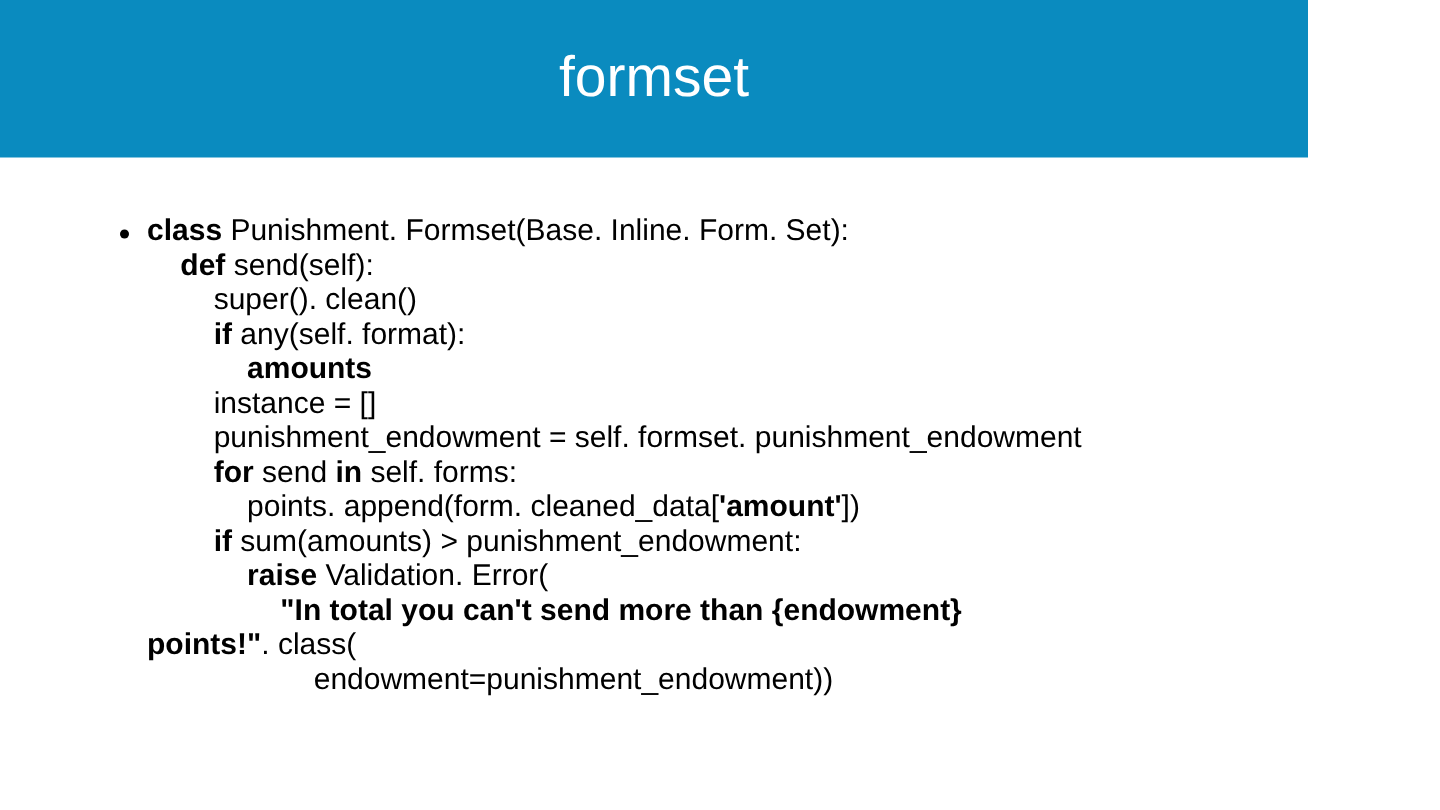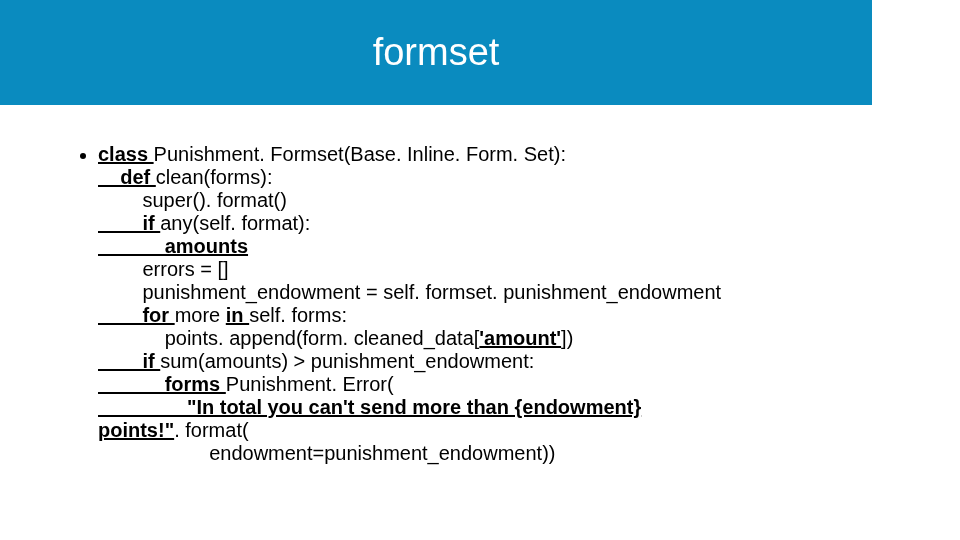--- a/index.html
+++ b/index.html
@@ -26,41 +26,41 @@
   }
   .bullet-row {
     display: flex;
     align-items: flex-start;
   }
   .bullet-dot {
     width: 6px; height: 6px; background: #000; border-radius: 50%;
     margin-top: 10px; margin-right: 12px; flex-shrink: 0;
   }
   .code-block { white-space: pre; font-family: Arial, Helvetica, sans-serif; }
-  .b { font-weight: 700; text-decoration: underline; }
+  .b { font-weight: 700; }
 </style>
 </head>
 <body>
 
 <div class="slide">
   <div class="title-bar">
     <h1>formset</h1>
   </div>
   <div class="content">
     <div class="bullet-row">
       <div class="bullet-dot"></div>
       <div class="code-block"><span class="b">class </span><span>Punishment. Formset(Base. Inline. Form. Set):</span>
-<span class="b">    def </span><span>clean(forms):</span>
-<span>        super(). format()</span>
+<span class="b">    def </span><span>send(self):</span>
+<span>        super(). clean()</span>
 <span class="b">        if </span><span>any(self. format):</span>
 <span class="b">            amounts</span>
-<span>        errors = []</span>
+<span>        instance = []</span>
 <span>        punishment_endowment = self. formset. punishment_endowment</span>
-<span class="b">        for </span><span>more </span><span class="b">in </span><span>self. forms:</span>
+<span class="b">        for </span><span>send </span><span class="b">in </span><span>self. forms:</span>
 <span>            points. append(form. cleaned_data[</span><span class="b">'amount'</span><span>])</span>
 <span class="b">        if </span><span>sum(amounts) &gt; punishment_endowment:</span>
-<span class="b">            forms </span><span>Punishment. Error(</span>
+<span class="b">            raise </span><span>Validation. Error(</span>
 <span class="b">                "In total you can't send more than {endowment}</span>
-<span class="b">points!"</span><span>. format(</span>
+<span class="b">points!"</span><span>. class(</span>
 <span>                    endowment=punishment_endowment))</span></div>
     </div>
   </div>
 </div>
 
 </body></html>

